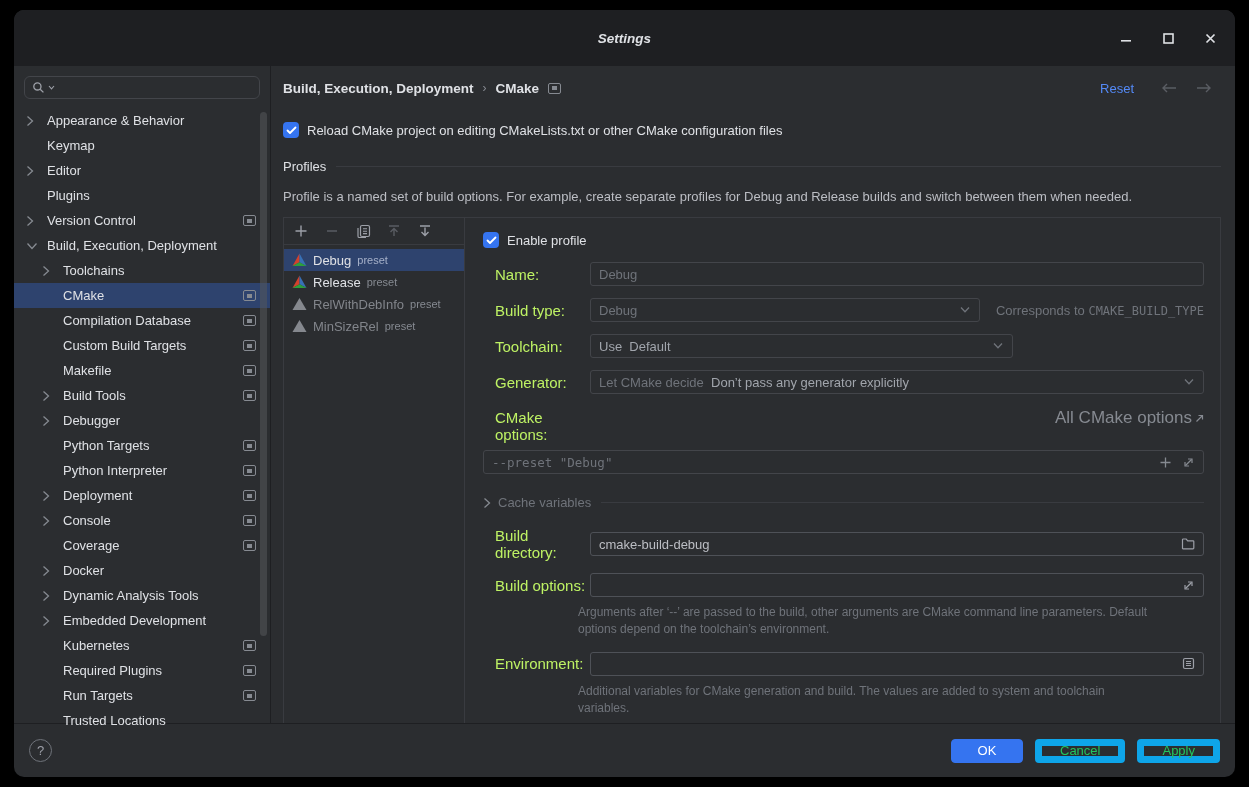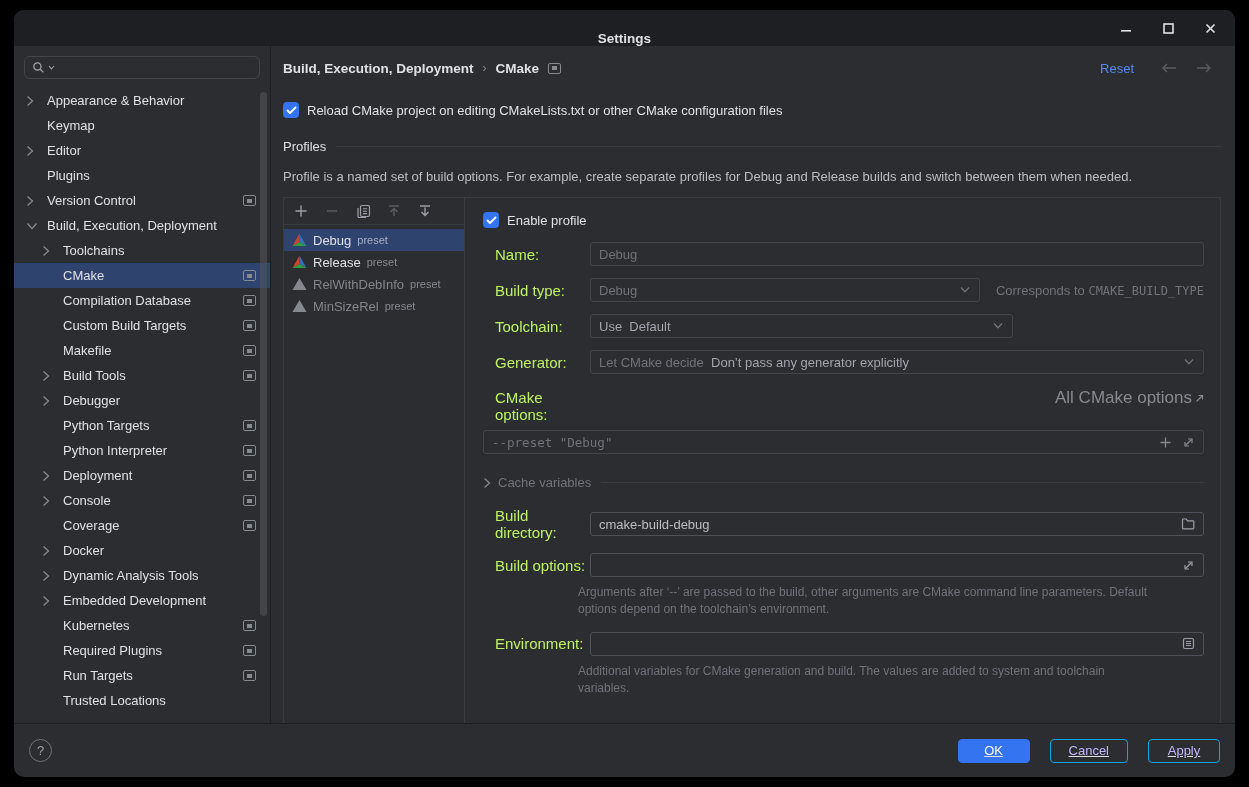--- a/index.html
+++ b/index.html
@@ -8,22 +8,22 @@
     width:1249px; height:787px; background:#000;
     font-family:"Liberation Sans", sans-serif; overflow:hidden; position:relative;
     -webkit-font-smoothing:antialiased;
   }
   .window {
     position:absolute; left:14px; top:10px; width:1221px; height:767px;
     background:#2b2d30; border-radius:10px; overflow:hidden;
     display:flex; flex-direction:column; color:#dfe1e5;
   }
   
-  .titlebar { height:36px; background:#1e1f22; flex:0 0 auto; position:relative;
-    display:flex; align-items:flex-end; justify-content:center; }
+  .titlebar { height:56px; background:#1e1f22; flex:0 0 auto; position:relative;
+    display:flex; align-items:center; justify-content:center;font-style:italic; }
   .titlebar .title { font-size:13.5px; font-weight:bold; color:#dfe1e5; }
   .win-controls { position:absolute; right:16px; top:0; height:100%; display:flex; align-items:center; gap:24px; }
   .win-btn { width:18px; height:18px; display:flex; align-items:center; justify-content:center; cursor:default; }
   .win-btn svg { display:block; }
 
   
   .body-row { flex:1 1 auto; display:flex; min-height:0; }
 
   
   .sidebar { width:257px; flex:0 0 auto; border-right:1px solid #1e1f22; position:relative; padding-top:10px; }
@@ -111,25 +111,25 @@
   .cache-row .h-line { flex:1; border-top:1px solid #393b40; margin-left:10px; }
 
   .hint { margin:7px 0 0 95px; font-size:12px; color:#6f737a; line-height:1.45; max-width:600px; }
   .mt16 { margin-top:17px; }
 
   
   .footer { height:54px; flex:0 0 auto; border-top:1px solid #1e1f22;
     display:flex; align-items:center; padding:0 15px; }
   .help-btn { width:23px; height:23px; border-radius:50%; border:1.5px solid #6f737a;
     color:#9da0a8; font-size:13px; display:flex; align-items:center; justify-content:center; cursor:default; }
-  .btns { margin-left:auto; display:flex; gap:20px;text-decoration:underline; }
+  .btns { margin-left:auto; display:flex; gap:12px; }
   .btn { height:24px; min-width:72px; padding:0 18px; border-radius:4px; font-size:13px;
     display:flex; align-items:center; justify-content:center; cursor:default; }
   .btn.primary { background:#3574f0; color:#fff; border:1px solid #3574f0; }
-  .btn.secondary { background:transparent; color:#c4b5fd; border:1px solid #0ea5e9; }
+  .btn.secondary { background:transparent; color:#22c55e; border:7px solid #0ea5e9; }
 </style>
 </head>
 <body>
 
 <div class="window">
 
   <div class="titlebar">
     <span class="title">Settings</span>
     <div class="win-controls">
       <span class="win-btn">

